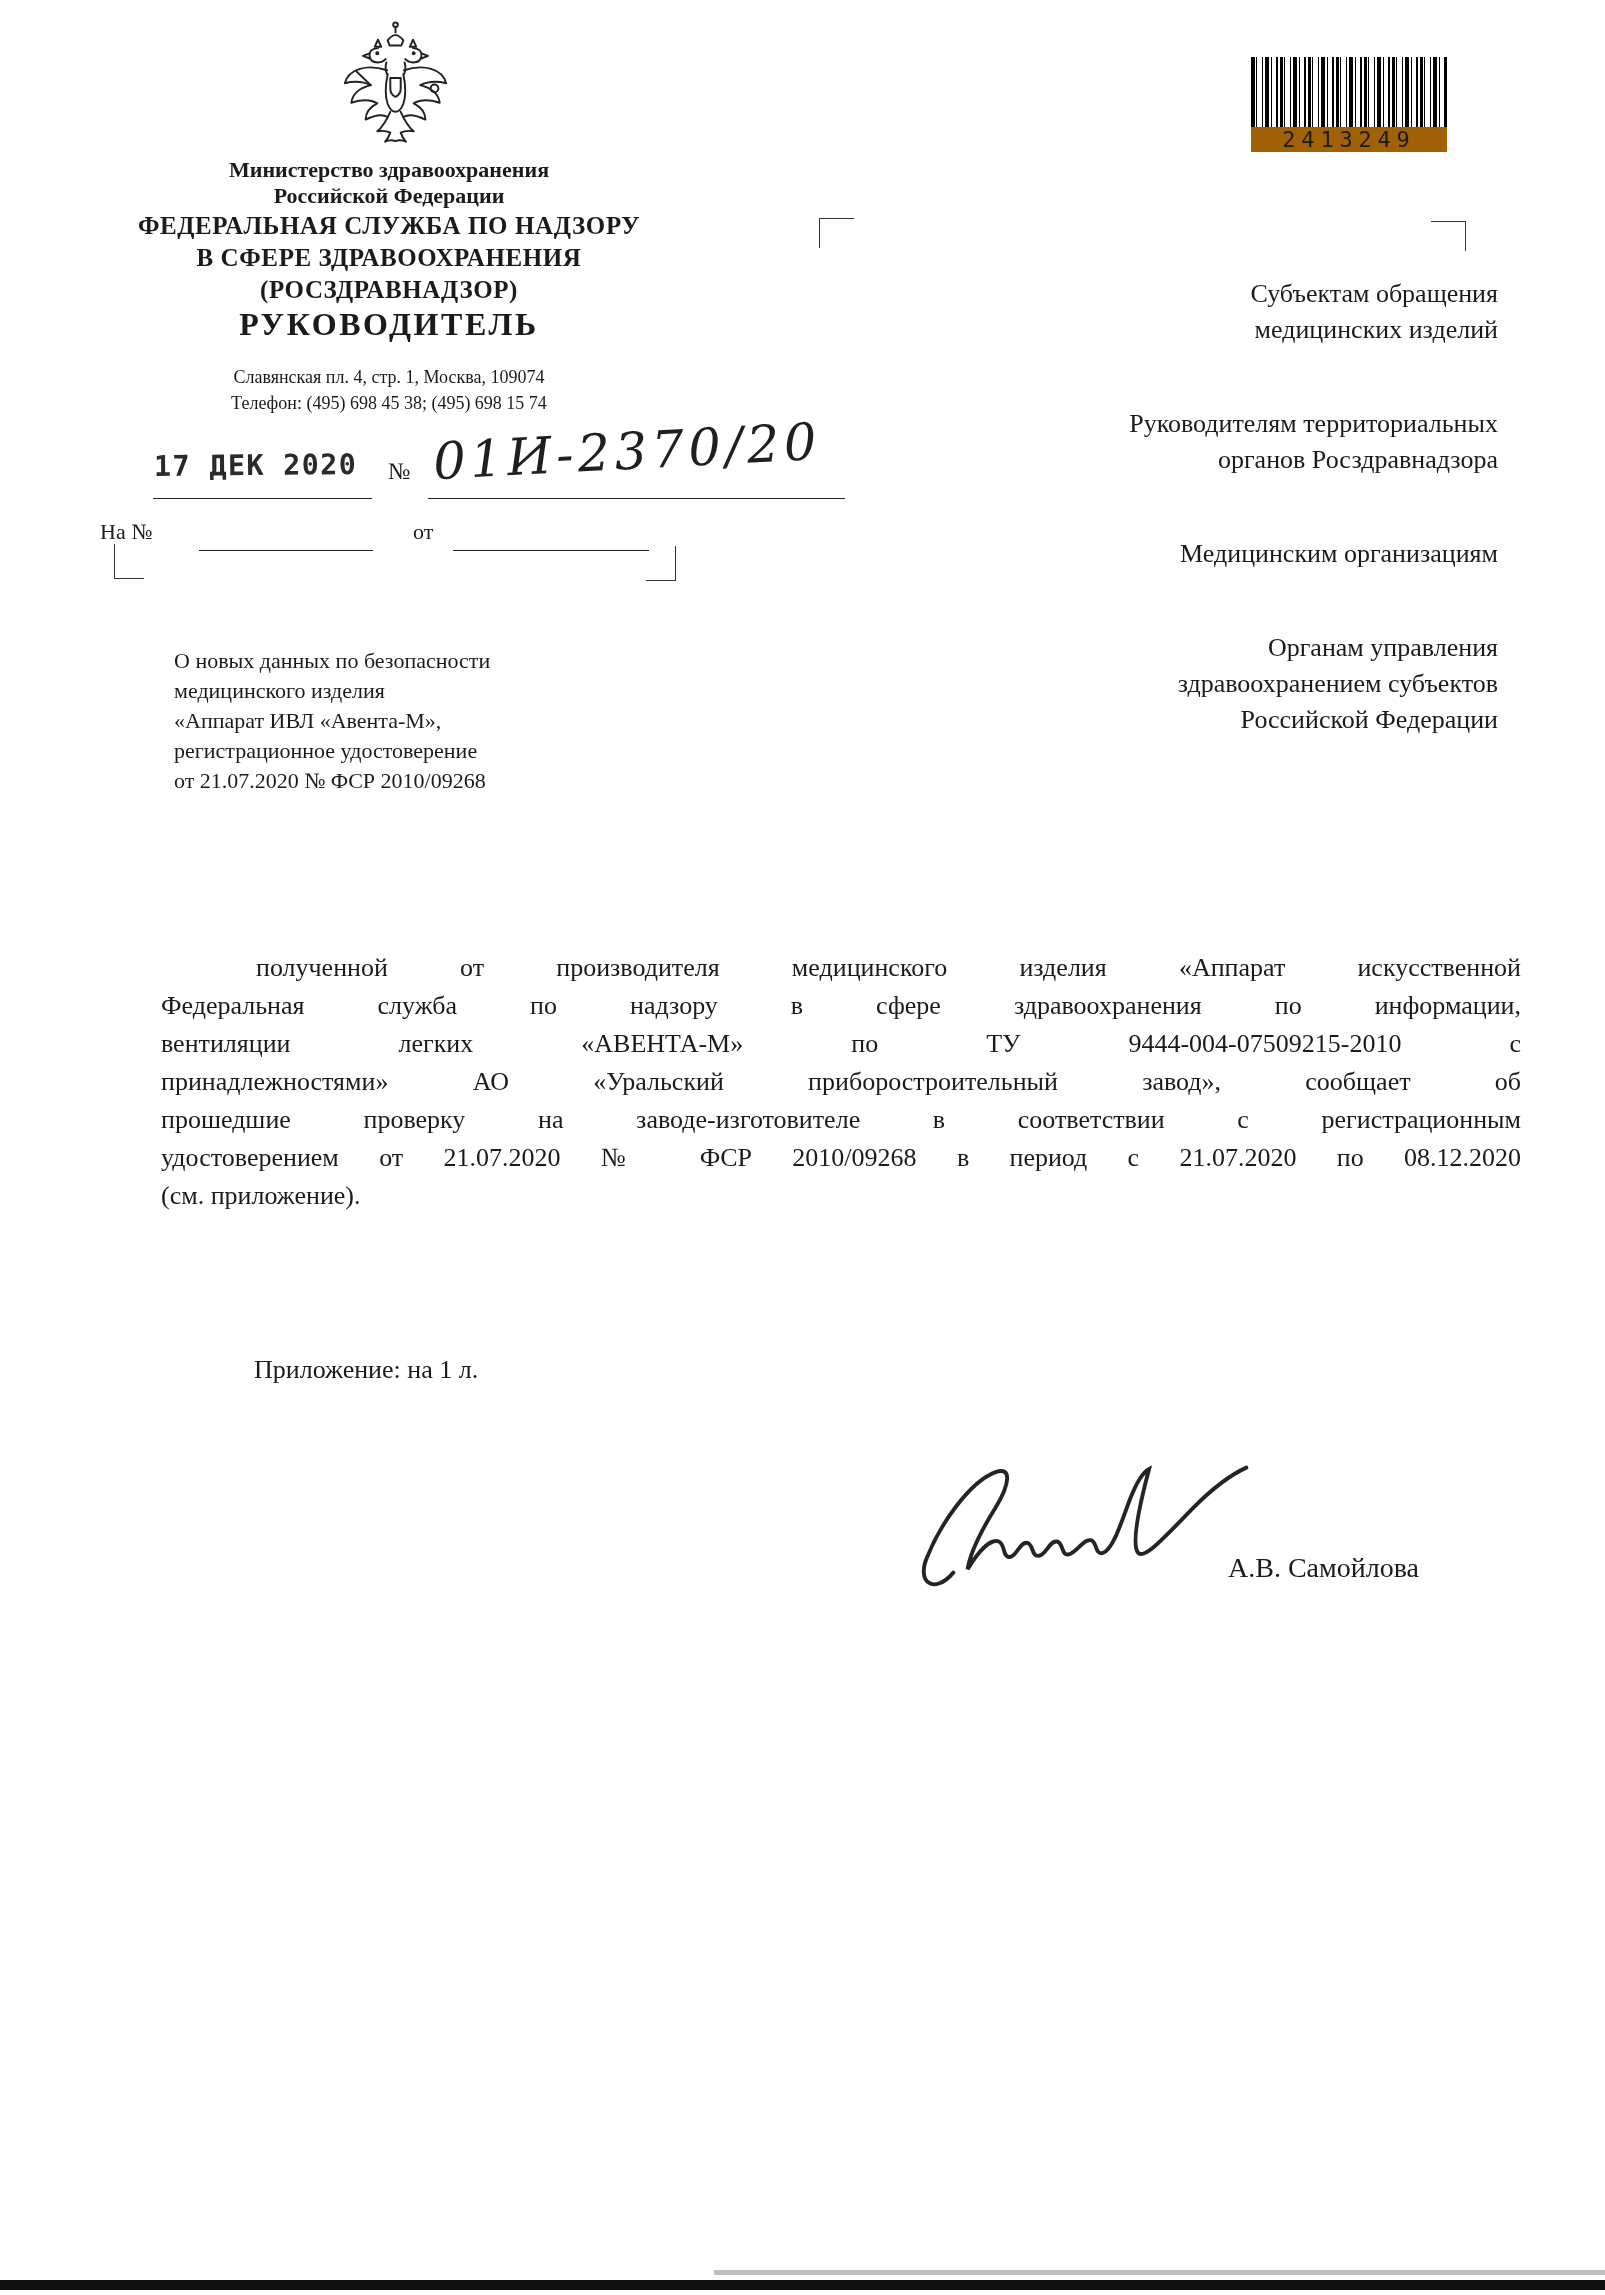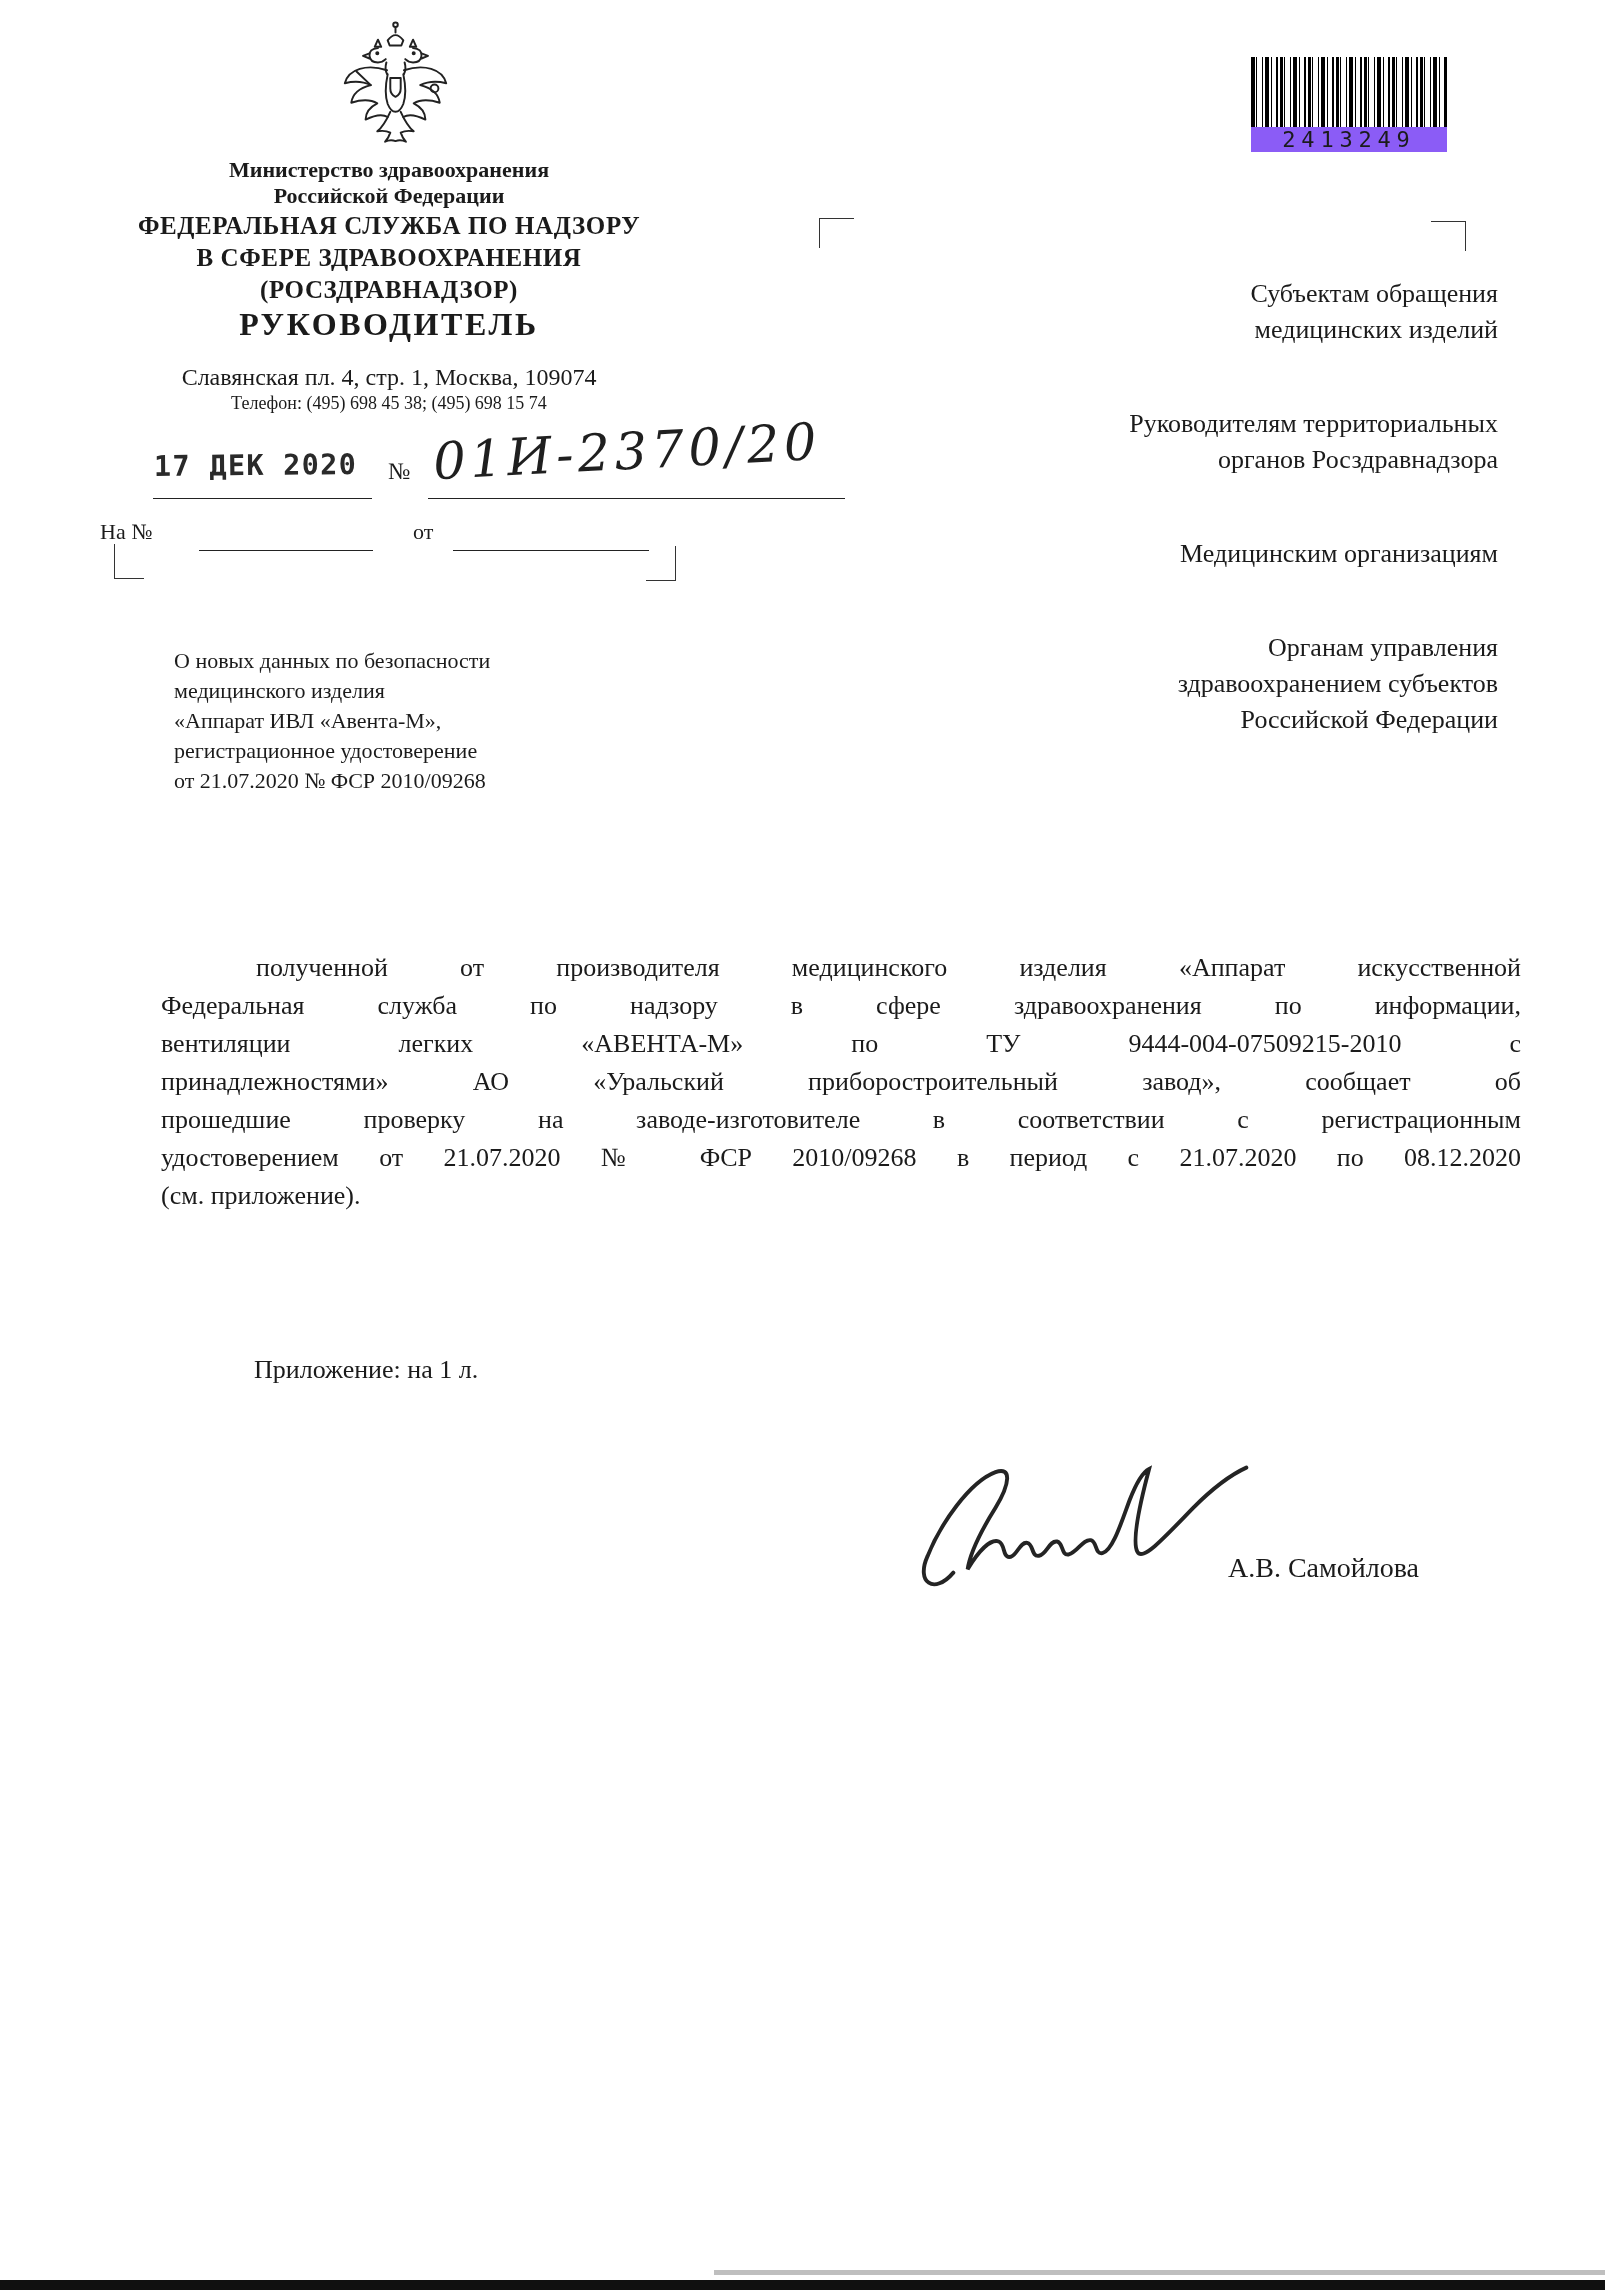--- a/index.html
+++ b/index.html
@@ -24,21 +24,21 @@
   .ministry {
     font-size: 22px; font-weight: bold; line-height: 26px; white-space: pre-line;
   }
   .service {
     margin-top: 1px; font-size: 25px; font-weight: bold; line-height: 32px;
     white-space: pre-line; letter-spacing: 0.6px;
   }
   .position {
     font-size: 32px; font-weight: bold; letter-spacing: 2.6px;
   }
-  .address { margin-top: 23.4px; font-size: 24px; line-height: 22px; }
+  .address { margin-top: 23.4px; font-size: 18px; line-height: 22px; }
   .phone { margin-top: 3.9px; font-size: 18px; line-height: 22px; }
 
   
   .date-stamp {
     left: 154px; top: 449px;
     font-family: "DejaVu Sans Mono", monospace;
     font-weight: bold; font-size: 28.5px; letter-spacing: 1.3px; color: #2a2a2a;
     transform: rotate(-0.5deg);
   }
   .date-underline   { left: 153px; top: 498px; width: 219px; border-bottom: 1.9px solid #222; }
@@ -70,21 +70,21 @@
       repeating-linear-gradient(90deg,
         #000 0 2.6px,  #fff 2.6px 3.9px,
         #000 3.9px 5.2px,  #fff 5.2px 9.7px,
         #000 9.7px 11px, #fff 11px 13px,
         #000 13px 17.5px, #fff 17.5px 19px,
         #000 19px 20px, #fff 20px 24px,
         #000 24px 26px, #fff 26px 28px);
     border-left: 1.9px solid #000; border-right: 1.9px solid #000;
   }
   .barcode-number {
-    margin-top: -2.6px; text-align: center; background: #8b5cf6;
+    margin-top: -2.6px; text-align: center; background: #a16207;
     font-family: "DejaVu Sans Mono", monospace; font-size: 22px; letter-spacing: 5.8px;
   }
 
   
   .recipients { left: 901px; top: 276px; width: 597px; text-align: right; }
   .recipient {
     font-size: 26px; line-height: 36px; margin-bottom: 58px; white-space: pre-line;
   }
 
   

